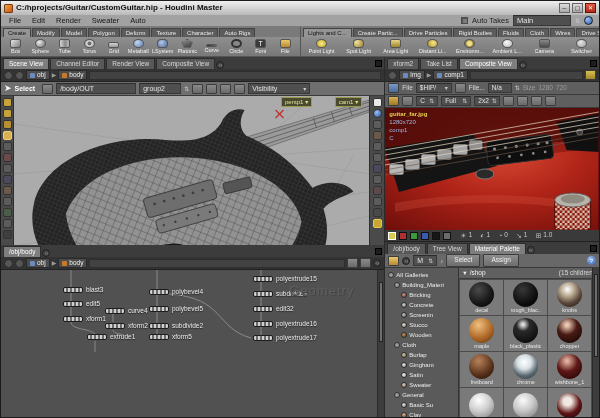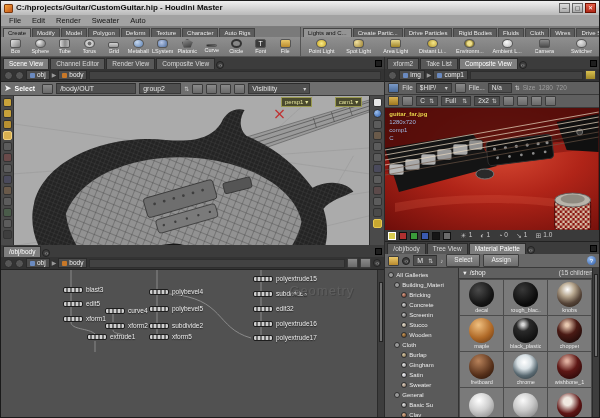--- a/index.html
+++ b/index.html
@@ -125,20 +125,29 @@
 
   <div class="menubar">
     <span class="menu-item" style="display:flex;gap:9px;">
 
     <span class="menu-item">File</span>
         <span class="menu-item">Edit</span>
         <span class="menu-item">Render</span>
         <span class="menu-item">Sweater</span>
         <span class="menu-item">Auto</span>
       </span>
+    <div class="menu-right">
+      <div class="checkbox"></div>
+      <span>Auto Takes</span>
+      <div class="inset" style="width:58px;">
+        <span>Main</span>
+      </div>
+      <span class="spin">⇅</span>
+      <div class="globe"></div>
+    </div>
   </div>
 
   <div class="shelf">
     <div class="shelf-group" style="width:300px;border-right:1px solid #555;">
       <div class="shelf-tabs">
 
       <div class="shelf-tab" data-active="true">Create</div>
           <div class="shelf-tab">Modify</div>
           <div class="shelf-tab">Model</div>
           <div class="shelf-tab">Polygon</div>

